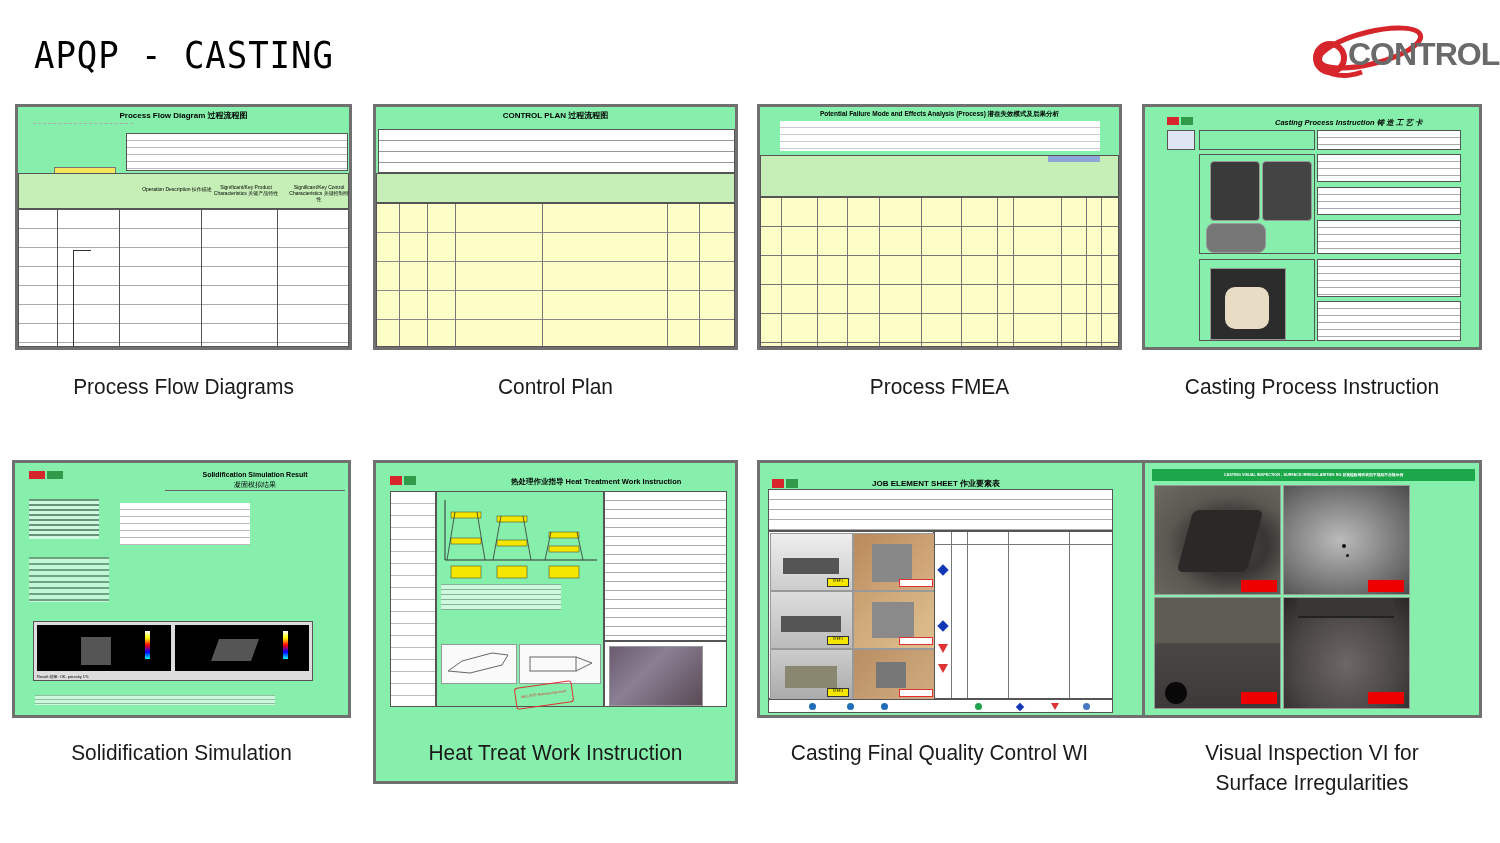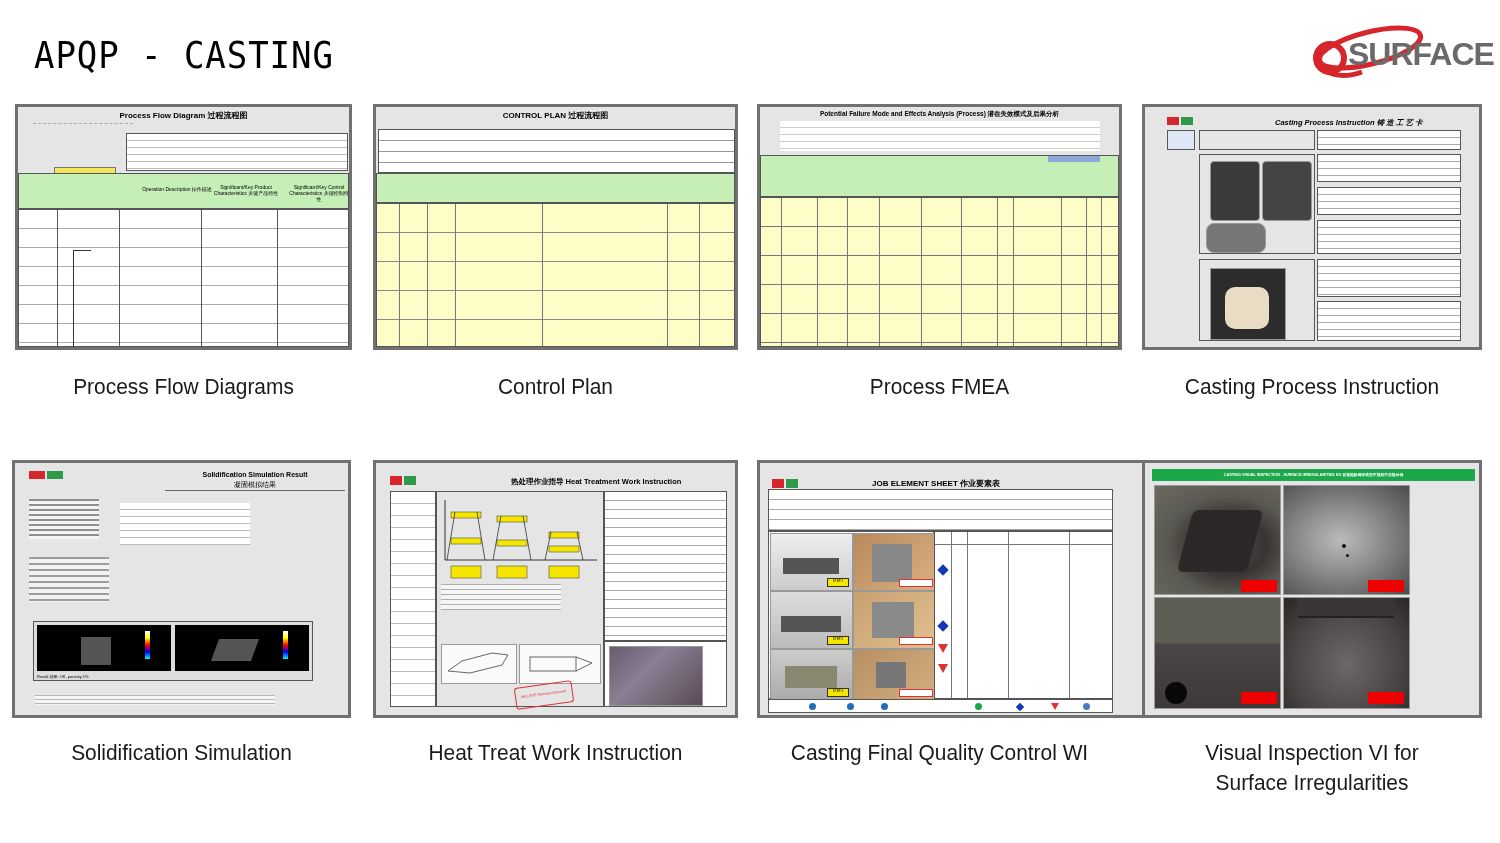--- a/index.html
+++ b/index.html
@@ -11,21 +11,21 @@
     position:absolute; left:34px; top:34px;
     font-family: "DejaVu Sans Mono", "Liberation Mono", monospace;
     font-size:37px; letter-spacing:1px; color:#000; transform:scaleX(0.92); transform-origin:left;
   }
   .logo { position:absolute; left:1310px; top:18px; width:175px; height:70px; }
   .logo-text {
     position:absolute; left:38px; top:18px; font-family:"Liberation Sans",sans-serif;
     font-weight:bold; font-size:32px; color:#6a6a6a; letter-spacing:-1px;
   }
   .thumb {
-    position:absolute; border:3px solid #707070; background:#e5e5e5; overflow:hidden; box-sizing:border-box;
+    position:absolute; border:3px solid #707070; background:#86efac; overflow:hidden; box-sizing:border-box;
   }
   .caption {
     position:absolute; font-family:"Liberation Sans Narrow","Liberation Sans",sans-serif;
     font-size:22px; color:#1a1a1a; text-align:center; line-height:30px; transform:scaleX(0.95);
   }
   
   .doc-title { position:absolute; font-weight:bold; font-size:8px; text-align:center; width:100%; top:3px; }
   .tiny { font-size:4px; color:#555; line-height:6px; }
   .tbl { position:absolute; border:1px solid #555; box-sizing:border-box; }
   .green-hdr { background:#c5efb6; }
@@ -38,21 +38,21 @@
 <body>
 
 <div class="page-title">APQP - CASTING</div>
 
 <div class="logo">
   <svg width="175" height="70" viewBox="0 0 175 70">
     <ellipse cx="60" cy="30" rx="52" ry="16" fill="none" stroke="#d7262b" stroke-width="5" transform="rotate(-14 60 30)"></ellipse>
     <circle cx="20" cy="40" r="14" fill="none" stroke="#d7262b" stroke-width="6"></circle>
     <path d="M14 52 Q 30 62 52 54" stroke="#d7262b" stroke-width="5" fill="none"></path>
   </svg>
-  <div class="logo-text">SURFACE</div>
+  <div class="logo-text">CONTROL</div>
 </div>
 
 <div class="thumb" style="left:15px;top:104px;width:337px;height:246px;">
   <div class="doc-title">Process Flow Diagram 过程流程图</div>
   <div class="tiny" style="position:absolute;left:15px;top:16px;width:100px;height:40px;border-top:1px dashed #aaa;"></div>
   <div class="tbl" style="left:108px;top:26px;width:222px;height:38px;background:repeating-linear-gradient(to bottom,#fff 0,#fff 6px,#bbb 6px,#bbb 7px);"></div>
   <div style="position:absolute;left:36px;top:60px;width:60px;height:6px;background:#f4e65a;border:1px solid #777;"></div>
   <div class="tbl green-hdr" style="left:0;top:66px;width:331px;height:36px;">
     <div style="position:absolute;left:118px;top:12px;font-size:5px;width:80px;text-align:center;">Operation Description 操作描述</div>
     <div style="position:absolute;left:192px;top:10px;font-size:5px;width:70px;text-align:center;">Significant/Key Product Characteristics 关键产品特性</div>
@@ -148,21 +148,21 @@
     <div style="position:absolute;left:141px;top:3px;width:134px;height:46px;background:#000;">
       <div style="position:absolute;left:40px;top:14px;width:40px;height:22px;background:#555;transform:skewX(-20deg);"></div>
       <div style="position:absolute;left:108px;top:6px;width:5px;height:28px;background:linear-gradient(#fff,#ff0,#f00,#00f,#0ff);"></div>
     </div>
     <div style="position:absolute;left:3px;bottom:1px;font-size:4px;">Result 结果: OK, porosity 1%</div>
   </div>
   <div style="position:absolute;left:20px;top:232px;width:240px;height:10px;background:repeating-linear-gradient(to bottom,#999 0,#999 1px,#fff 1px,#fff 4px);opacity:0.6;"></div>
 </div>
 <div class="caption" style="left:12px;top:738px;width:339px;">Solidification Simulation</div>
 
-<div class="thumb" style="left:373px;top:460px;width:365px;height:258px;">
+<div class="thumb" style="left:373px;top:460px;width:365px;height:324px;">
   <div style="position:absolute;left:14px;top:13px;width:12px;height:9px;background:#d7262b;"></div>
   <div style="position:absolute;left:28px;top:13px;width:12px;height:9px;background:#2f9b4a;"></div>
   <div style="position:absolute;left:135px;top:14px;font-size:7.5px;font-weight:bold;">热处理作业指导 Heat Treatment Work Instruction</div>
   <div class="tbl" style="left:14px;top:28px;width:46px;height:216px;background:repeating-linear-gradient(to bottom,#fff 0,#fff 11px,#bbb 11px,#bbb 12px);"></div>
   <div class="tbl" style="left:60px;top:28px;width:168px;height:216px;">
     <svg width="168" height="110" style="position:absolute;left:0;top:0;">
       <line x1="8" y1="8" x2="8" y2="68" stroke="#333" stroke-width="1"></line>
       <line x1="8" y1="68" x2="160" y2="68" stroke="#333" stroke-width="1"></line>
       <rect x="14" y="20" width="30" height="6" fill="#f5e600" stroke="#333" stroke-width="0.5"></rect>
       <rect x="60" y="24" width="30" height="6" fill="#f5e600" stroke="#333" stroke-width="0.5"></rect>

